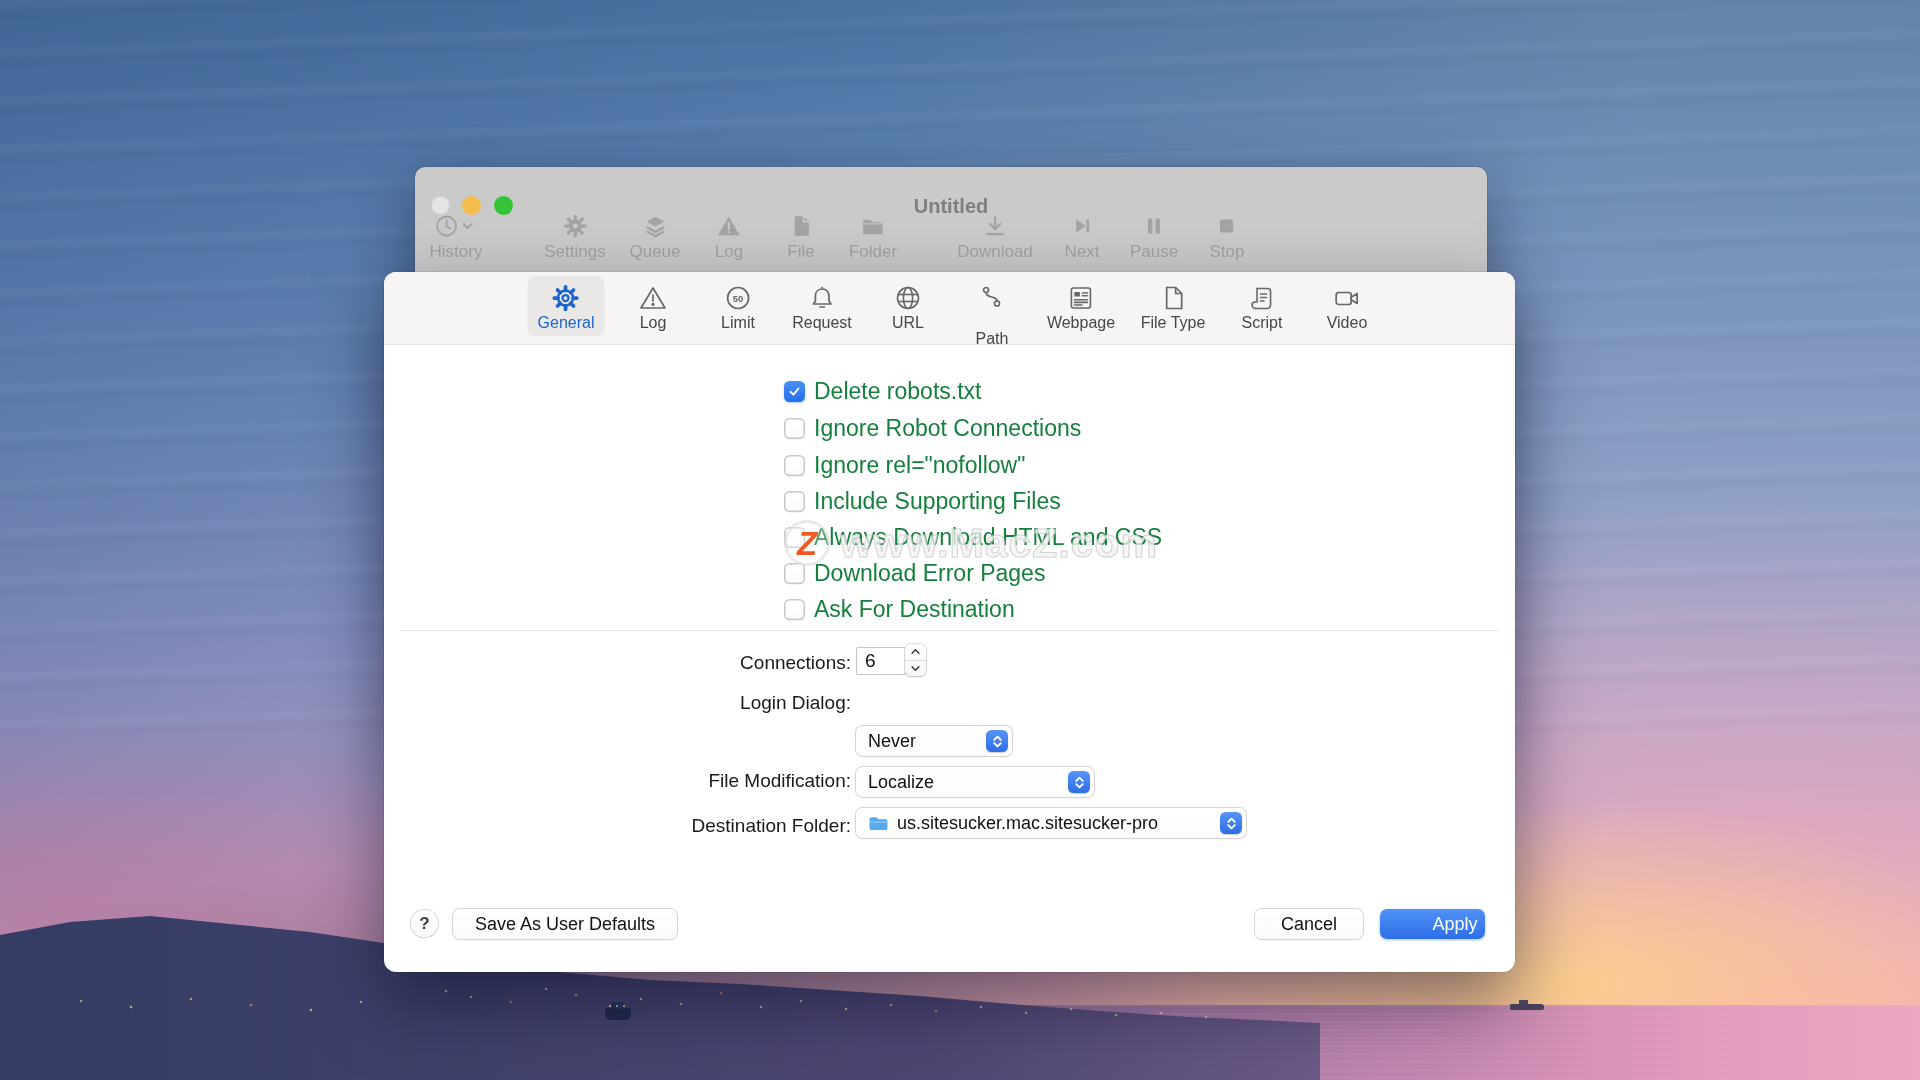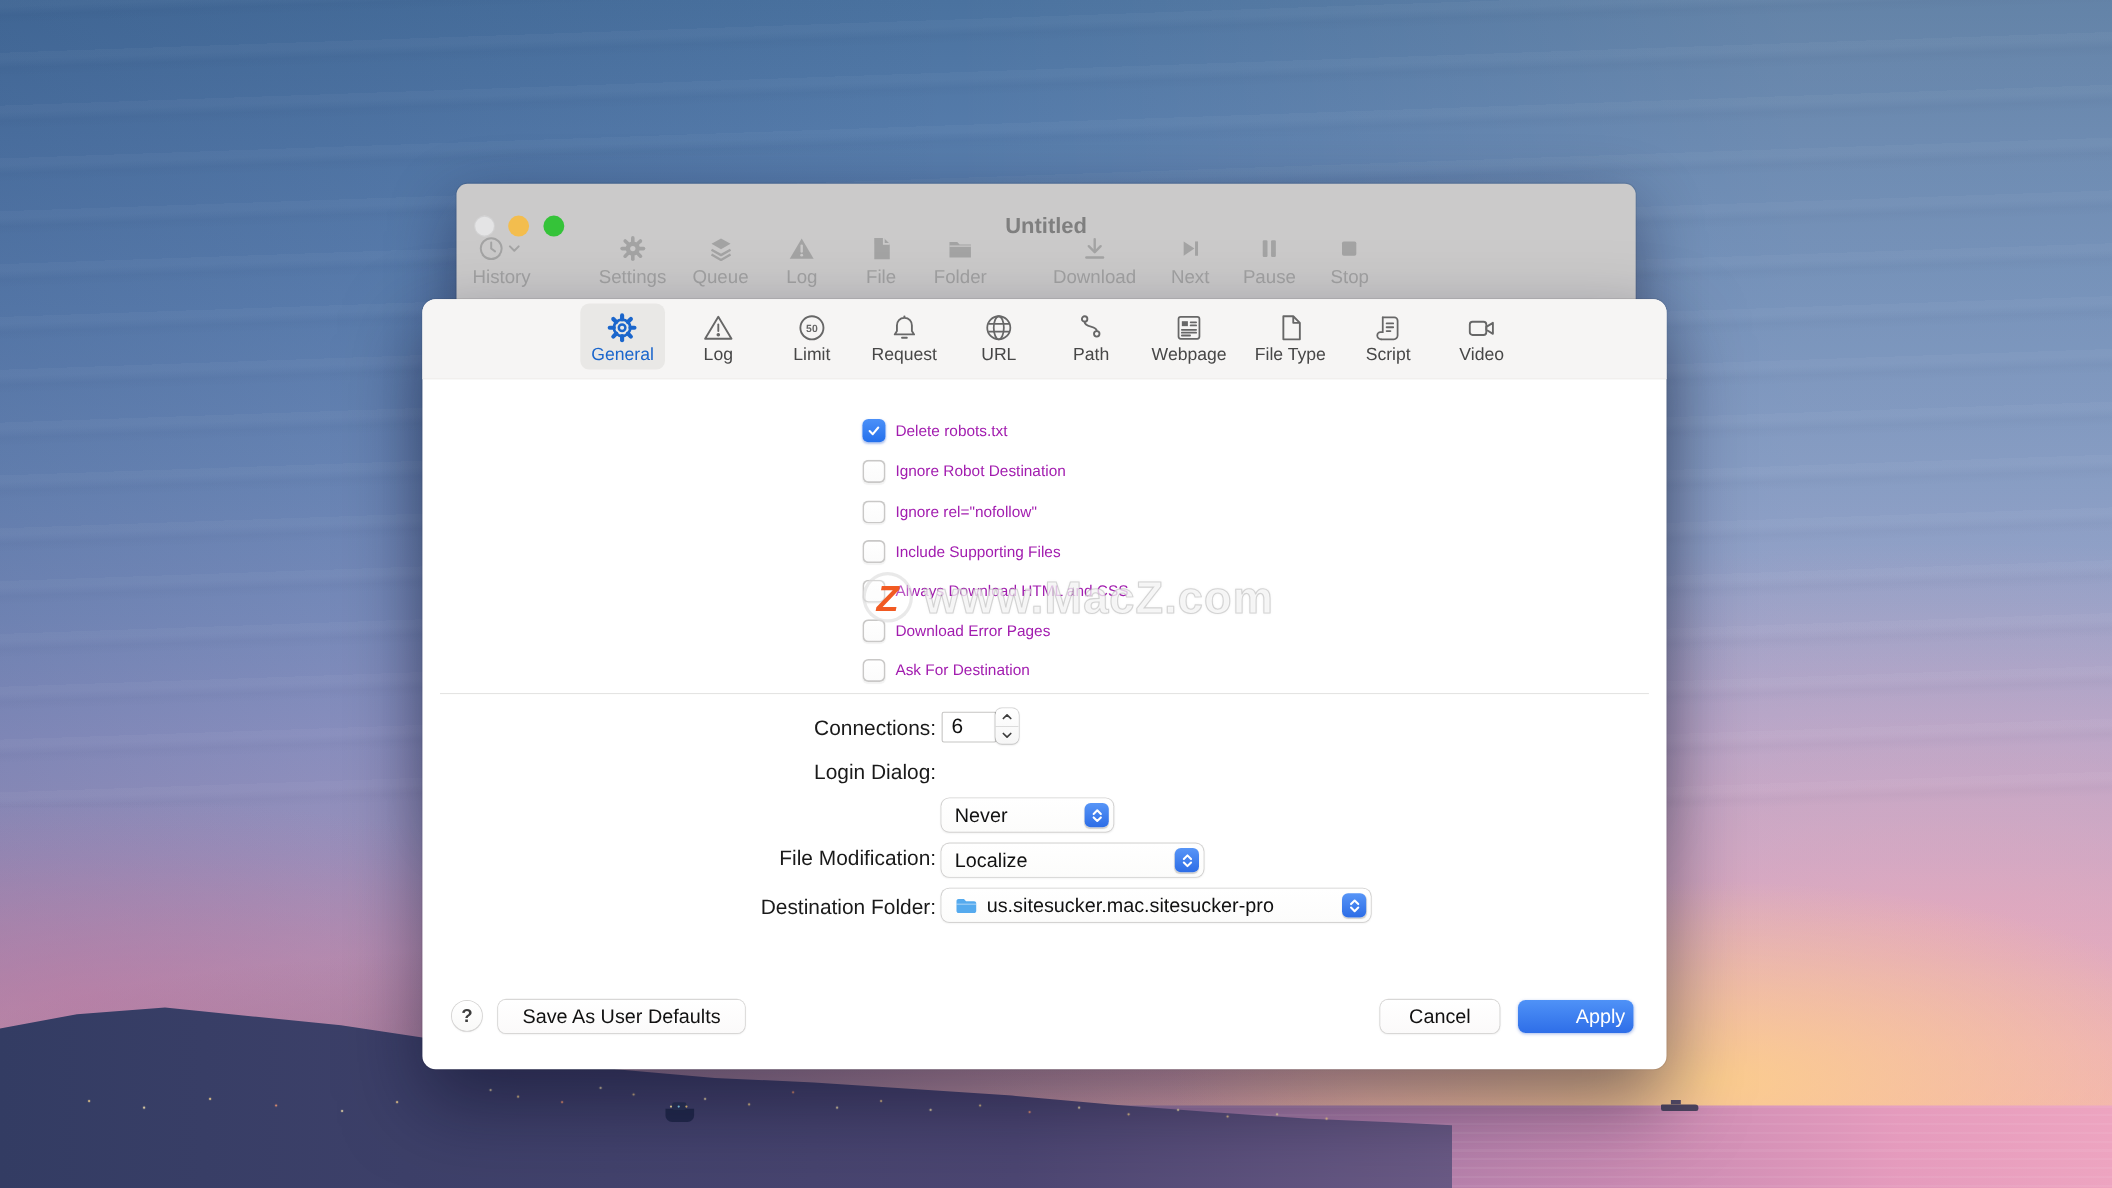--- a/index.html
+++ b/index.html
@@ -64,21 +64,21 @@
   .tab.checked{background:#e9e8e6;}
   .tab.checked .tlabel{color:#1b66cc;}
 
   
   .crow{position:absolute;left:400px;height:24px;display:flex;align-items:center;}
   .cbox{width:21px;height:21px;border-radius:5.5px;background:linear-gradient(#ffffff,#fbfbfb);
     box-shadow:inset 0 0 0 1.5px #c9c8c7, 0 1px 1px rgba(0,0,0,0.05);display:flex;align-items:center;justify-content:center;}
   .cbox svg{display:none;}
   .cbox.checked{background:linear-gradient(#4b90f8,#2470ec);box-shadow:0 1px 2px rgba(30,80,200,0.35);}
   .cbox.checked svg{display:block;}
-  .clabel{margin-left:9px;font-size:14px;color:#a21caf;white-space:nowrap;}
+  .clabel{margin-left:9px;font-size:23px;color:#15803d;white-space:nowrap;}
 
   .divider{position:absolute;left:16px;top:358px;width:1099px;height:1px;background:#e4e4e3;}
 
   
   .flabel{position:absolute;left:0;width:467px;text-align:right;font-size:19px;color:#1a1a1a;}
   .conn-input{position:absolute;left:472px;top:375px;width:40px;height:26px;border:1px solid #c6c5c4;border-radius:2px;
     font-size:19px;font-family:"Liberation Sans",sans-serif;padding:0 0 0 8px;color:#111;outline:none;background:#fff;}
   .stepper{position:absolute;left:521px;top:372px;width:21px;height:32px;border-radius:6px;background:linear-gradient(#ffffff,#f6f6f6);
     box-shadow:0 0 0 1px rgba(0,0,0,0.13), 0 1px 2px rgba(0,0,0,0.14);display:flex;flex-direction:column;overflow:hidden;}
   .stephalf{flex:1;display:flex;align-items:center;justify-content:center;}
@@ -316,21 +316,21 @@
           <svg width="30" height="30" viewBox="0 0 30 30" fill="none" stroke="#676767" stroke-width="1.6">
             <circle cx="15" cy="15" r="10.5"></circle>
               <ellipse cx="15" cy="15" rx="4.6" ry="10.5"></ellipse>
             <line x1="5.6" y1="11.5" x2="24.4" y2="11.5"></line>
               <line x1="5.6" y1="18.5" x2="24.4" y2="18.5"></line>
           </svg>
         </span>
         <span class="tlabel">URL</span>
       </div>
 
-      <div class="tab" style="left:608px;">
+      <div class="tab" style="left:608px;gap:16px;">
         <span class="ticon">
           <svg width="30" height="30" viewBox="0 0 30 30" fill="none" stroke="#676767" stroke-width="1.7">
             <circle cx="9.5" cy="7" r="2.5"></circle>
             <path d="M9.5 9.5c0 6 11 3 11 8.5" stroke-linecap="round"></path>
             <circle cx="20.5" cy="20.5" r="2.5"></circle>
           </svg>
         </span>
         <span class="tlabel">Path</span>
       </div>
 
@@ -388,21 +388,21 @@
         <svg width="15" height="15" viewBox="0 0 21 21">
             <polyline points="5,11 9,15 16,6.5" fill="none" stroke="#fff" stroke-width="2.6" stroke-linecap="round" stroke-linejoin="round"></polyline>
           </svg>
       </span>
       <span class="clabel">Delete robots.txt</span>
     </div>
     <div class="crow" style="top:144px;">
       <span class="cbox">
         
       </span>
-      <span class="clabel">Ignore Robot Destination</span>
+      <span class="clabel">Ignore Robot Connections</span>
     </div>
     <div class="crow" style="top:181px;">
       <span class="cbox">
         
       </span>
       <span class="clabel">Ignore rel="nofollow"</span>
     </div>
     <div class="crow" style="top:217px;">
       <span class="cbox">
         

